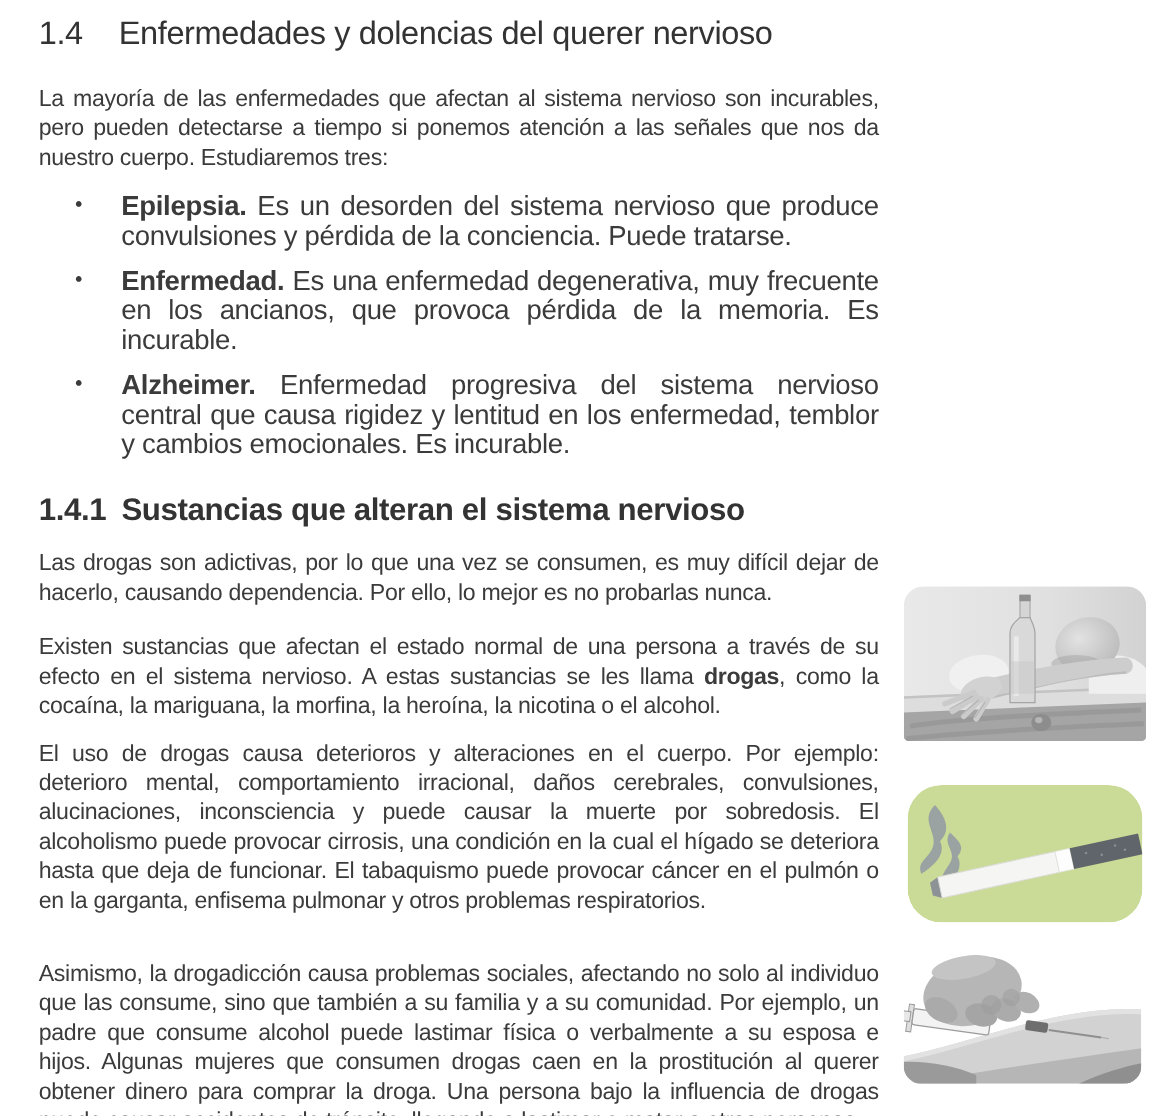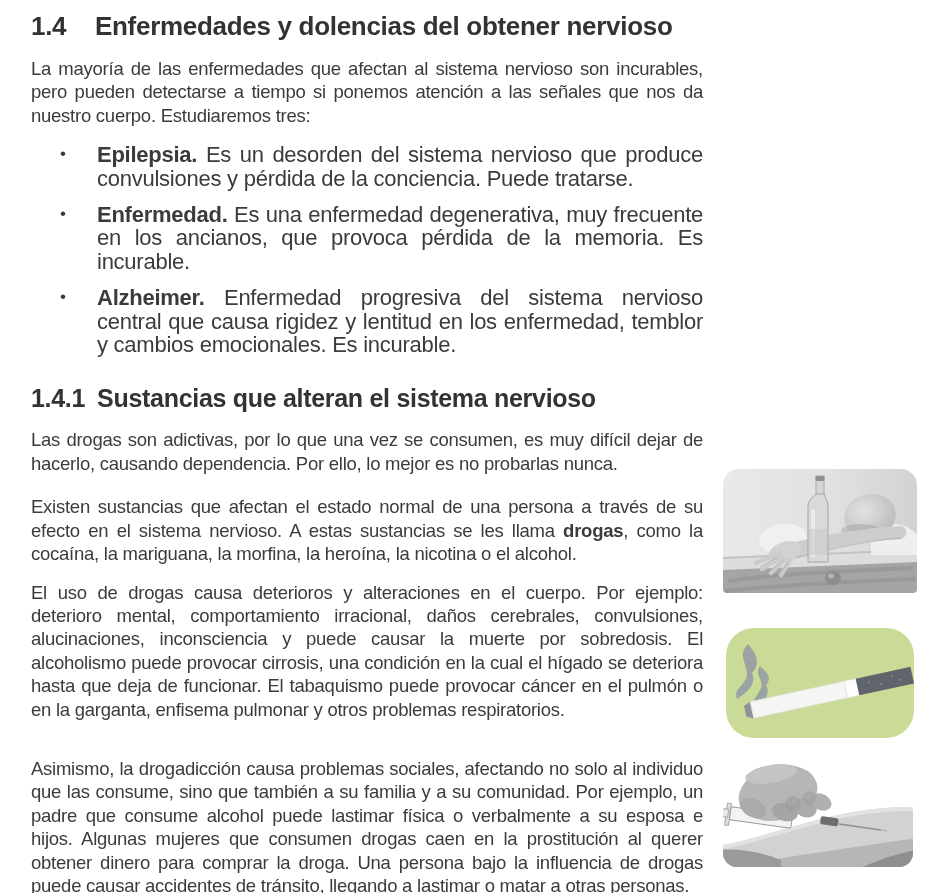--- a/index.html
+++ b/index.html
@@ -13,21 +13,21 @@
   }
   .text-col{
     position:absolute;
     left:31px; top:0;
     width:672px;
   }
   h1.section-heading{
     margin:10px 0 0 0;
     font-size:26px;
     line-height:32px;
-    font-weight:bold;
+    font-weight:normal;
     color:#333333;
     letter-spacing:-0.3px;
     display:flex;
   }
   h1.section-heading .num{width:64px;flex:0 0 64px;}
   h2.subsection-heading{
     margin:27px 0 0 0;
     font-size:25px;
     line-height:30px;
     font-weight:bold;
@@ -37,21 +37,21 @@
     gap:12px;
     text-align:right;
   }
   p.body-text{
     margin:15px 0 0 0;
     font-size:18.5px;
     line-height:23.4px;
     text-align:justify;
     letter-spacing:-0.25px;
   }
-  p.intro{margin-top:15px;}
+  p.intro{margin-top:25px;}
   p.p-existen{margin-top:20px;}
   p.p-asimismo{margin-top:36px;}
   .bold{font-weight:bold;}
   ul.disease-list{
     list-style:none;
     margin:16px 0 0 0;
     padding:0 0 0 66px;
   }
   ul.disease-list li{
     position:relative;
@@ -78,21 +78,21 @@
   #fig-cigarette{ left:726px; top:628px; width:188px; height:110px; border-radius:27px; }
   #fig-syringe{ left:723px; top:760px; width:190px; height:107px; border-radius:14px; }
 </style>
 </head>
 <body>
 
 <main class="text-col">
 
   <h1 class="section-heading">
     <span class="num">1.4</span>
-    <span>Enfermedades y dolencias del obtener nervioso</span>
+    <span>Enfermedades y dolencias del querer nervioso</span>
   </h1>
 
   <p class="body-text intro">La mayoría de las enfermedades que afectan al sistema nervioso son incurables, pero pueden detectarse a tiempo si ponemos atención a las señales que nos da nuestro cuerpo. Estudiaremos tres:</p>
 
   <ul class="disease-list">
     <li>
       <span class="bold">Epilepsia.</span><span> Es un desorden del sistema nervioso que produce convulsiones y pérdida de la conciencia. Puede tratarse.</span>
     </li>
     <li>
       <span class="bold">Enfermedad.</span><span> Es una enfermedad degenerativa, muy frecuente en los ancianos, que provoca pérdida de la memoria. Es incurable.</span>

